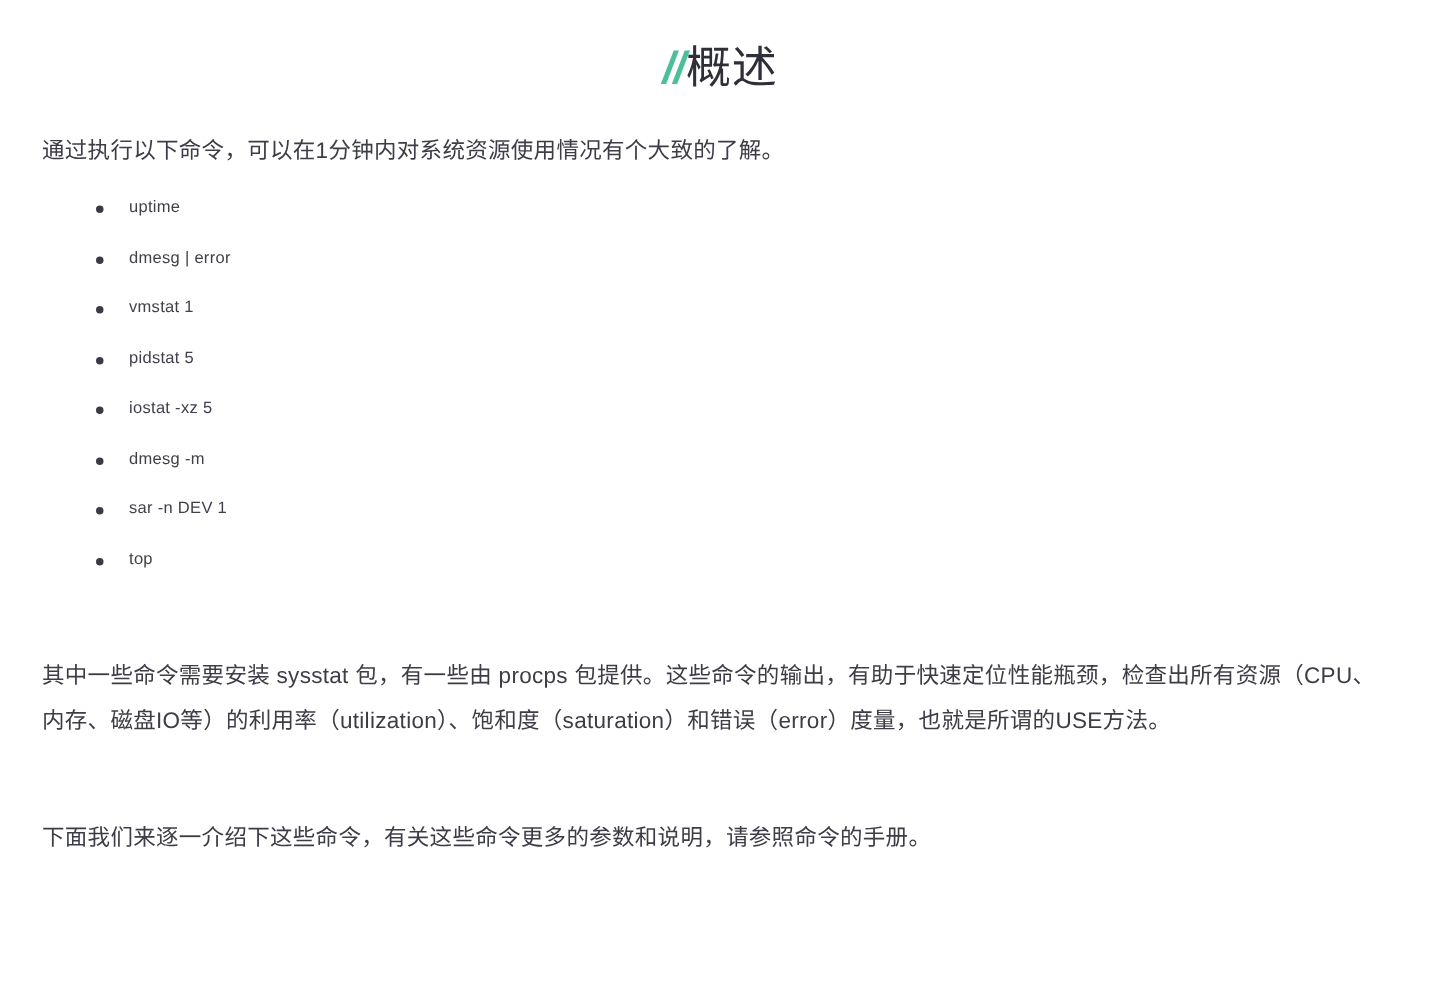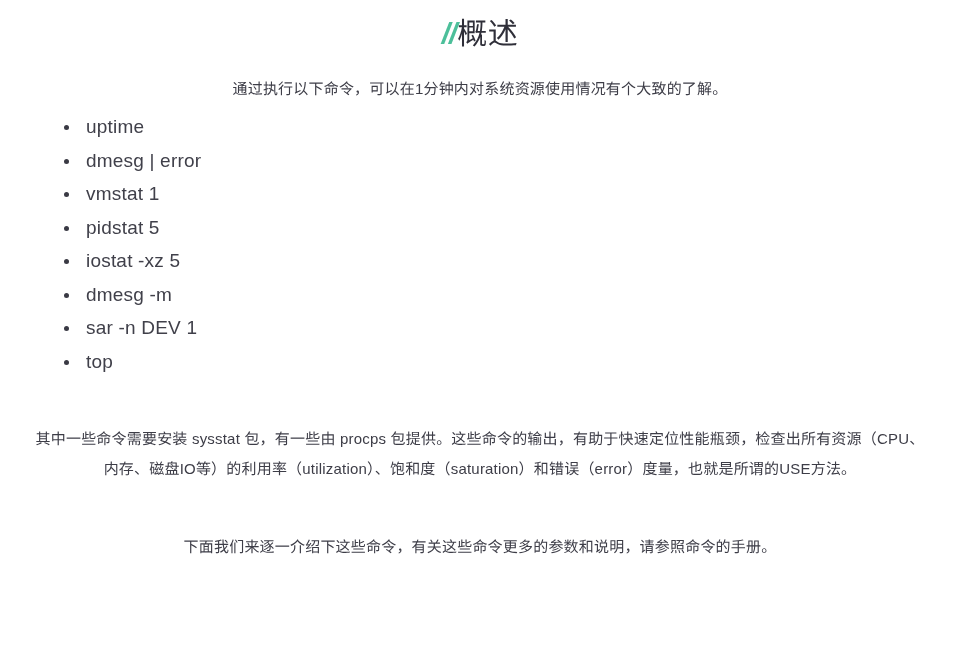--- a/index.html
+++ b/index.html
@@ -13,21 +13,21 @@
     height: 662px;
     overflow: hidden;
     font-family: "Liberation Sans", "DejaVu Sans", sans-serif;
     color: #3b3b45;
     -webkit-font-smoothing: antialiased;
   }
 
   .page {
     width: 960px;
     box-sizing: border-box;
-    padding: 0 28px;
+    padding: 12px 28px;
   }
 
   
   .doc-title {
     margin: 0;
     padding: 14px 0 10px 0;
     text-align: center;
     font-size: 30px;
     font-weight: 500;
     line-height: 40px;
@@ -47,42 +47,42 @@
     color: #2f2f39;
   }
 
   
   .para {
     margin: 0;
     font-size: 15px;
     line-height: 30px;
     color: #3d3d47;
     letter-spacing: 0.2px;
-    text-align: center;
+    text-align: left;
   }
   .para-intro {
     margin-top: 10px;
     margin-bottom: 6px;
   }
   .para-block {
     margin-top: 46px;
   }
   .para-tail {
     margin-top: 48px;
   }
 
   
   .cmd-list {
     list-style: none;
     margin: 0;
     padding: 0 0 0 30px;
   }
   .cmd-list li {
     position: relative;
-    font-size: 19px;
+    font-size: 11px;
     line-height: 33.5px;
     color: #40404a;
     padding-left: 28px;
     letter-spacing: 0.2px;
     white-space: nowrap;
   }
   .cmd-list li::before {
     content: "";
     position: absolute;
     left: 6px;

